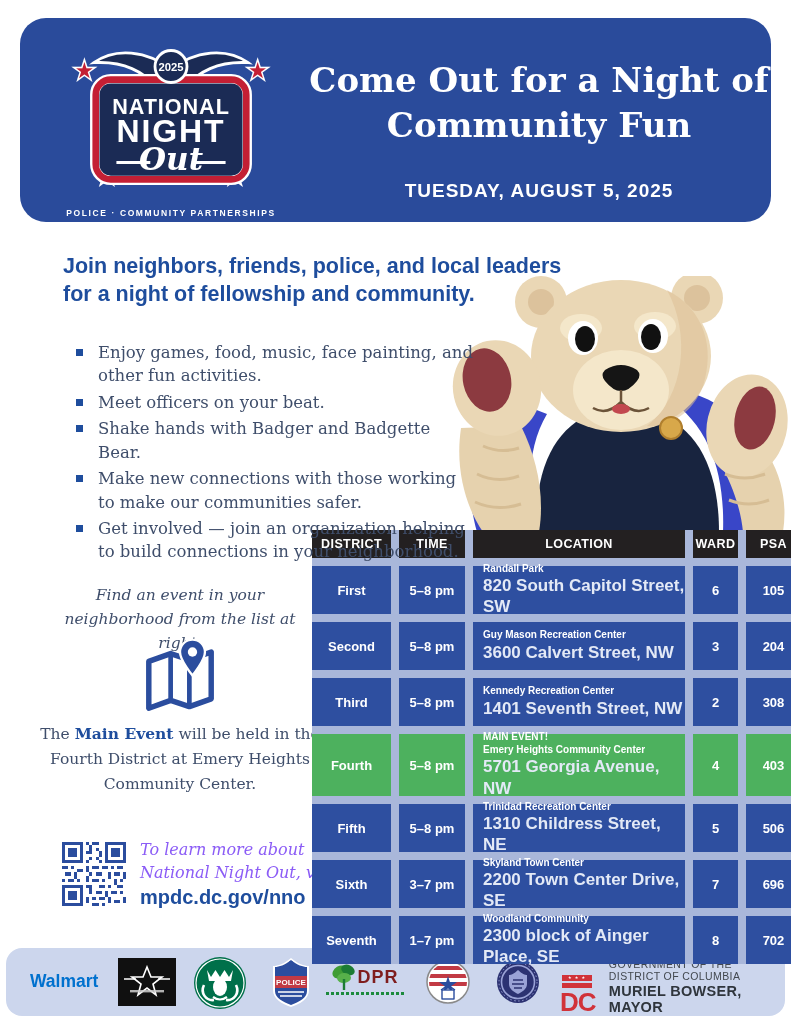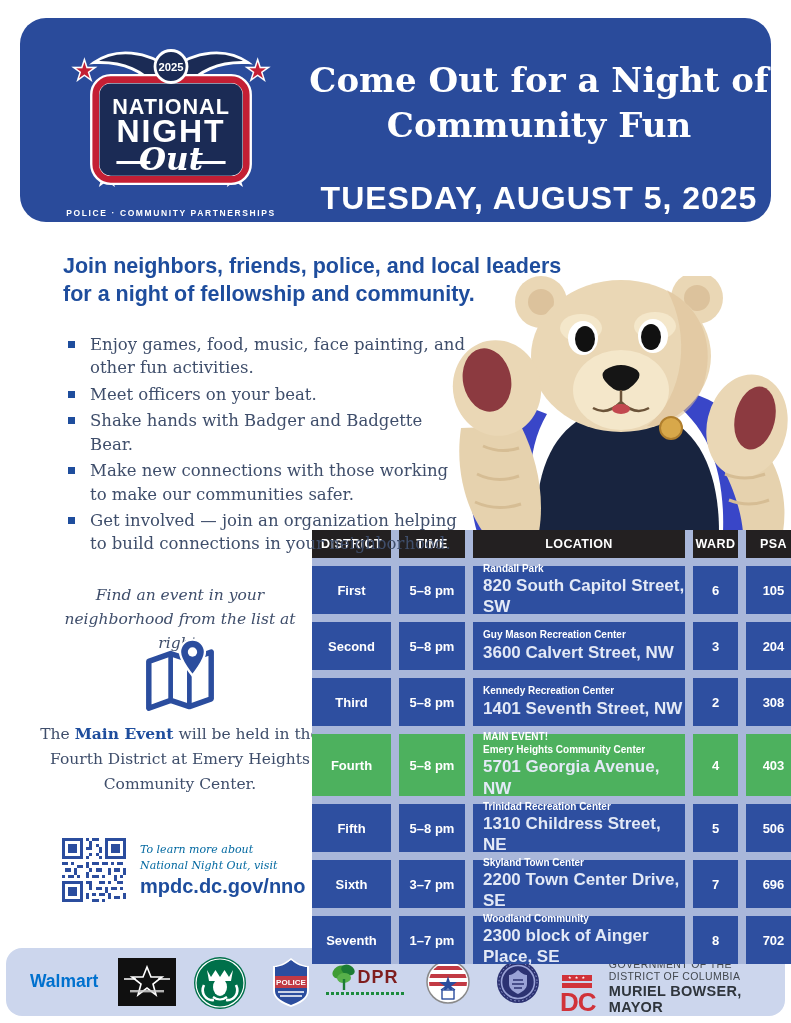--- a/index.html
+++ b/index.html
@@ -9,48 +9,48 @@
   
   .header-card{position:absolute;left:20px;top:18px;width:751px;height:204px;
                background:#2a4b9b;border-radius:26px;}
   .logo-wrap{position:absolute;left:38px;top:24px;width:226px;height:160px;}
   .logo-tagline{position:absolute;left:18px;top:190px;width:266px;text-align:center;
                 color:#ffffff;font-size:8.5px;font-weight:bold;letter-spacing:1.6px;}
   .hdr-title{position:absolute;left:288px;top:40px;width:462px;text-align:center;
              color:#ffffff;font-family:"DejaVu Serif",serif;font-weight:bold;
              font-size:34px;line-height:1.33;}
   .hdr-date{position:absolute;left:288px;top:162px;width:462px;text-align:center;
-            color:#ffffff;font-weight:bold;font-size:32px;letter-spacing:1px;}
+            color:#ffffff;font-weight:bold;font-size:19px;letter-spacing:1px;}
 
   
   .intro-heading{position:absolute;left:63px;top:253px;width:500px;
                  color:#1e4d9d;font-weight:bold;font-size:21.5px;line-height:1.28;z-index:3;}
-  .bullets{position:absolute;left:63px;top:329px;width:398px;margin:4px;padding:0;
+  .bullets{position:absolute;left:63px;top:329px;width:398px;margin:12px;padding:0;
            list-style:none;font-family:"DejaVu Serif",serif;font-size:16.5px;
            color:#3f4e6b;line-height:1.42;z-index:3;}
   .bullets li{position:relative;padding-left:23px;margin-bottom:3px;}
   .bullets li::before{content:"";position:absolute;left:1px;top:8px;width:7px;height:7px;
                       background:#1e4d9d;}
 
   
   .bear{position:absolute;left:425px;top:276px;width:366px;height:256px;z-index:1;}
 
   
   .find-note{position:absolute;left:46px;top:583px;width:268px;text-align:center;
              font-family:"DejaVu Serif",serif;font-style:italic;font-size:15.5px;
              color:#3f4e6b;line-height:1.55;}
   .map-icon{position:absolute;left:141px;top:636px;width:78px;height:82px;}
   .main-note{position:absolute;left:40px;top:722px;width:280px;text-align:center;
              font-family:"DejaVu Serif",serif;font-size:15.5px;color:#3f4e6b;line-height:1.6;}
   .main-note b{color:#1e4d9d;}
   .qr-block{position:absolute;left:62px;top:838px;display:flex;align-items:center;}
   .qr-svg{width:64px;height:64px;}
   .qr-text{margin-left:14px;}
-  .qr-caption{font-family:"DejaVu Serif",serif;font-style:italic;font-size:11px;
-              color:#0369a1;line-height:1.45;}
+  .qr-caption{font-family:"DejaVu Serif",serif;font-style:italic;font-size:16px;
+              color:#8b5cf6;line-height:1.45;}
   .qr-link{font-weight:bold;font-size:20px;color:#1e4d9d;margin-top:2px;cursor:pointer;}
 
   
   .etable{position:absolute;left:312px;top:530px;z-index:2;display:grid;
           grid-template-columns:79px 66px 212px 45px 55px;
           grid-template-rows:28px 48px 48px 48px 62px 48px 48px 48px;
           gap:8px;background:#a9b7da;width:fit-content;}
   .cell{display:flex;align-items:center;justify-content:center;color:#ffffff;}
   .th{background:#232021;font-weight:bold;font-size:12.5px;letter-spacing:.4px;}
   .td{background:#2e4fa0;font-weight:bold;font-size:13px;}

